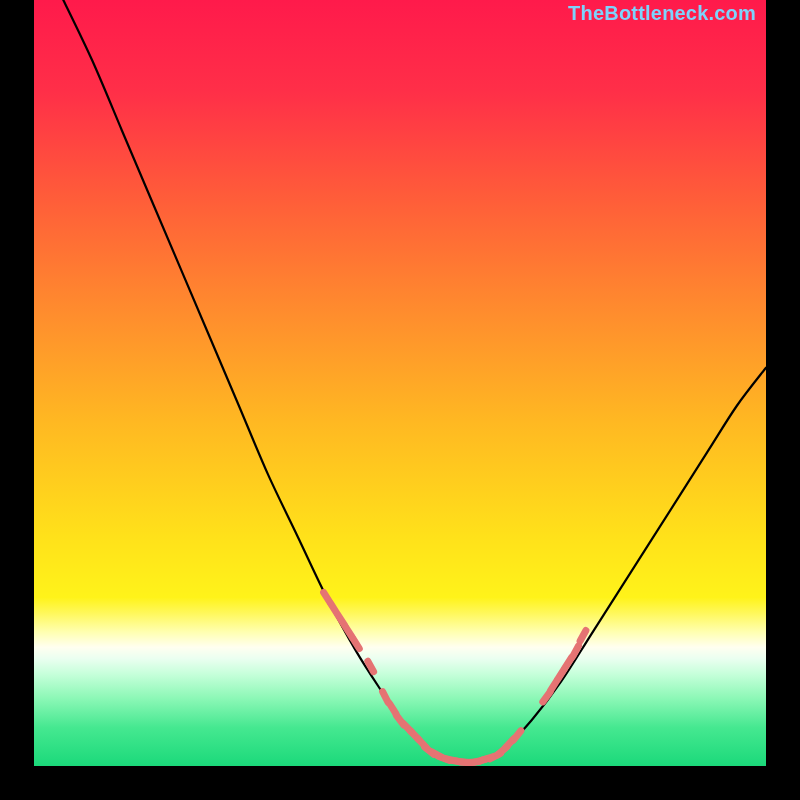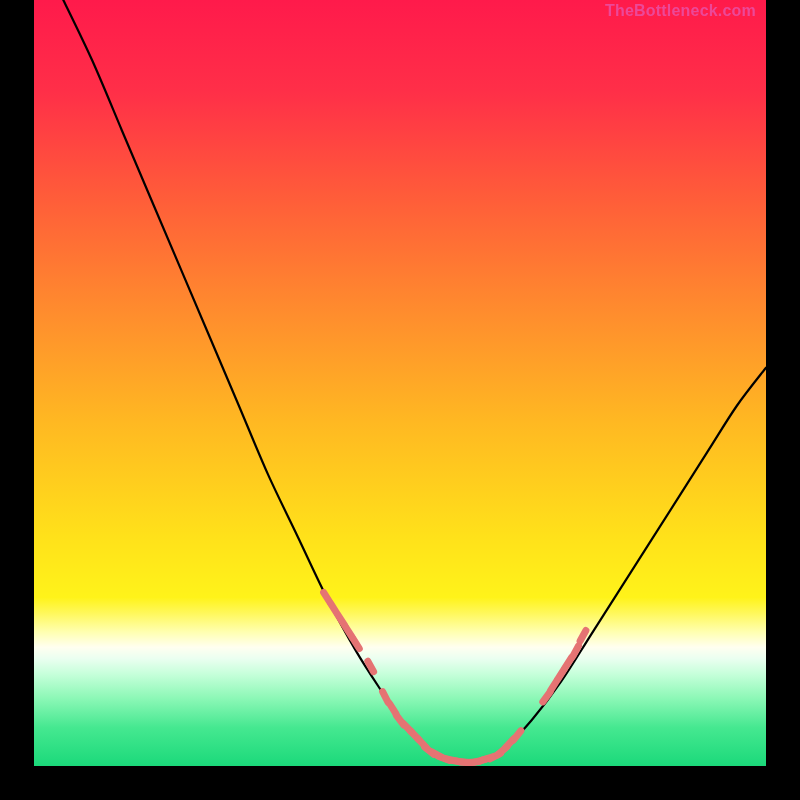--- a/index.html
+++ b/index.html
@@ -17,22 +17,22 @@
   }
   .gradient {
     position: absolute;
     left: 0;
     right: 0;
   }
   .watermark {
     position: absolute;
     top: 2px;
     right: 10px;
-    color: #ec4899;
-    font-size: 16px;
+    color: #7dd3fc;
+    font-size: 20px;
     font-weight: 600;
     letter-spacing: 0.2px;
   }
   svg.curve {
     position: absolute;
     left: 0;
     top: 0;
   }
 </style>
 </head>

